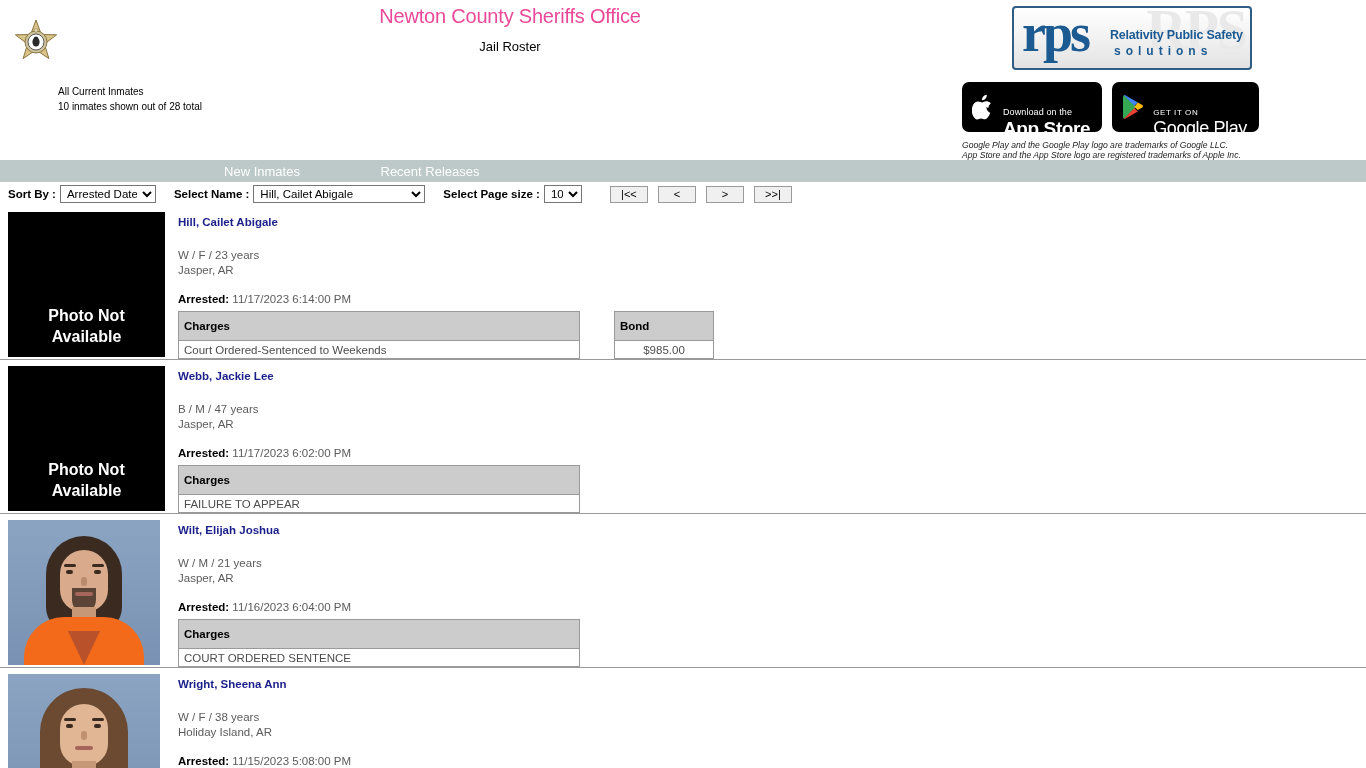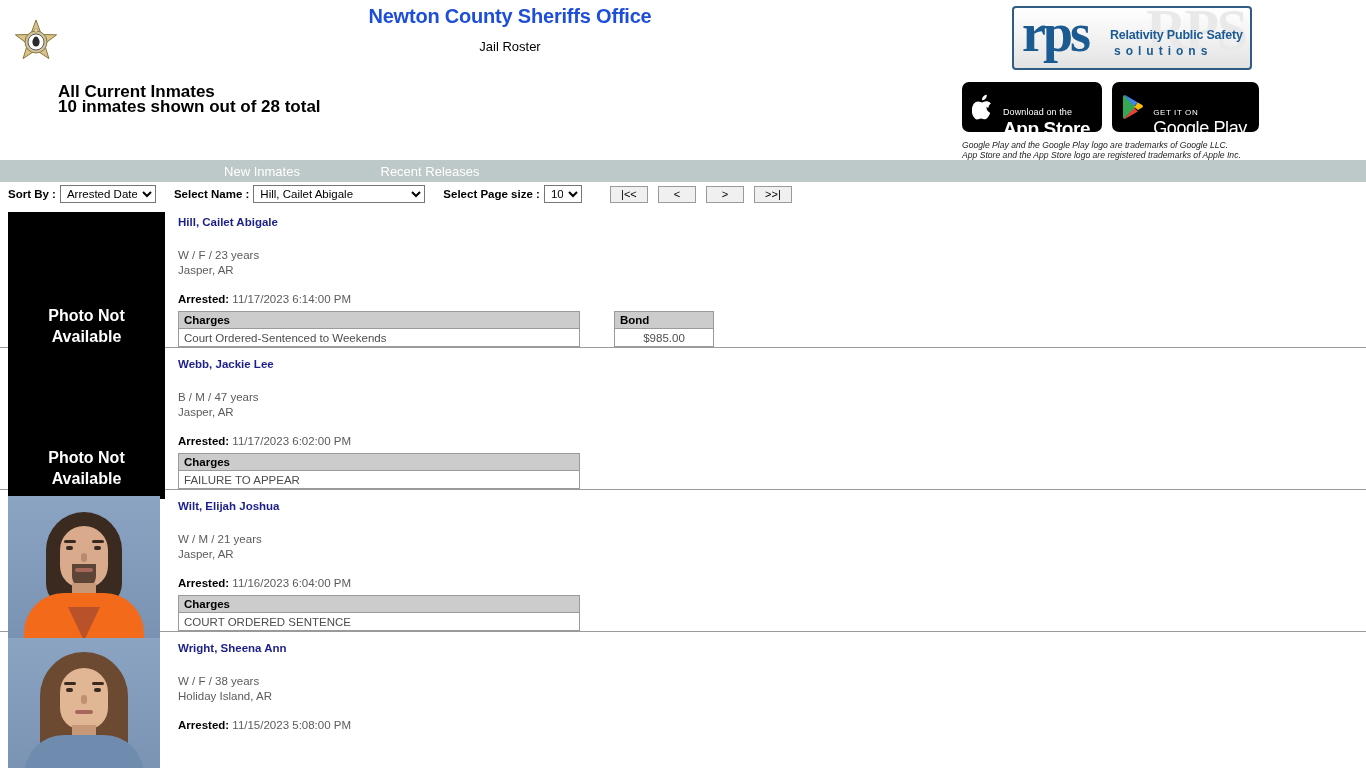--- a/index.html
+++ b/index.html
@@ -29,38 +29,38 @@
   }
   .title-block {
     position: absolute;
     left: 0;
     top: 4px;
     width: 1020px;
     text-align: center;
   }
   .main-title {
     font-size: 20px;
-    font-weight: bold;
-    color: #1d4ed8;
+    font-weight: normal;
+    color: #ec4899;
     line-height: 24px;
     letter-spacing: -0.2px;
   }
   .sub-title {
     font-size: 13px;
     font-weight: normal;
     color: #000000;
     line-height: 16px;
     margin-top: 11px;
   }
   .roster-summary {
     position: absolute;
     left: 58px;
     top: 84px;
-    font-size: 17px;
-    font-weight: bold;
+    font-size: 10px;
+    font-weight: normal;
     color: #000000;
     line-height: 15px;
   }
 
   
   .rps-box {
     position: absolute;
     left: 1012px;
     top: 6px;
     width: 240px;
@@ -291,21 +291,21 @@
   .tbl.charges { width: 402px; }
   .tbl.bond { width: 100px; }
   .tbl th {
     background: #cccccc;
     border: 1px solid #9a9a9a;
     text-align: left;
     font-weight: bold;
     font-size: 11.5px;
     color: #000000;
     padding: 2px 5px;
-    height: 17px;
+    height: 29px;
   }
   .tbl td {
     background: #ffffff;
     border: 1px solid #9a9a9a;
     padding: 2px 5px;
     height: 18px;
     color: #4d4d4d;
     font-size: 11.5px;
   }
   .tbl.bond td { text-align: center; }

